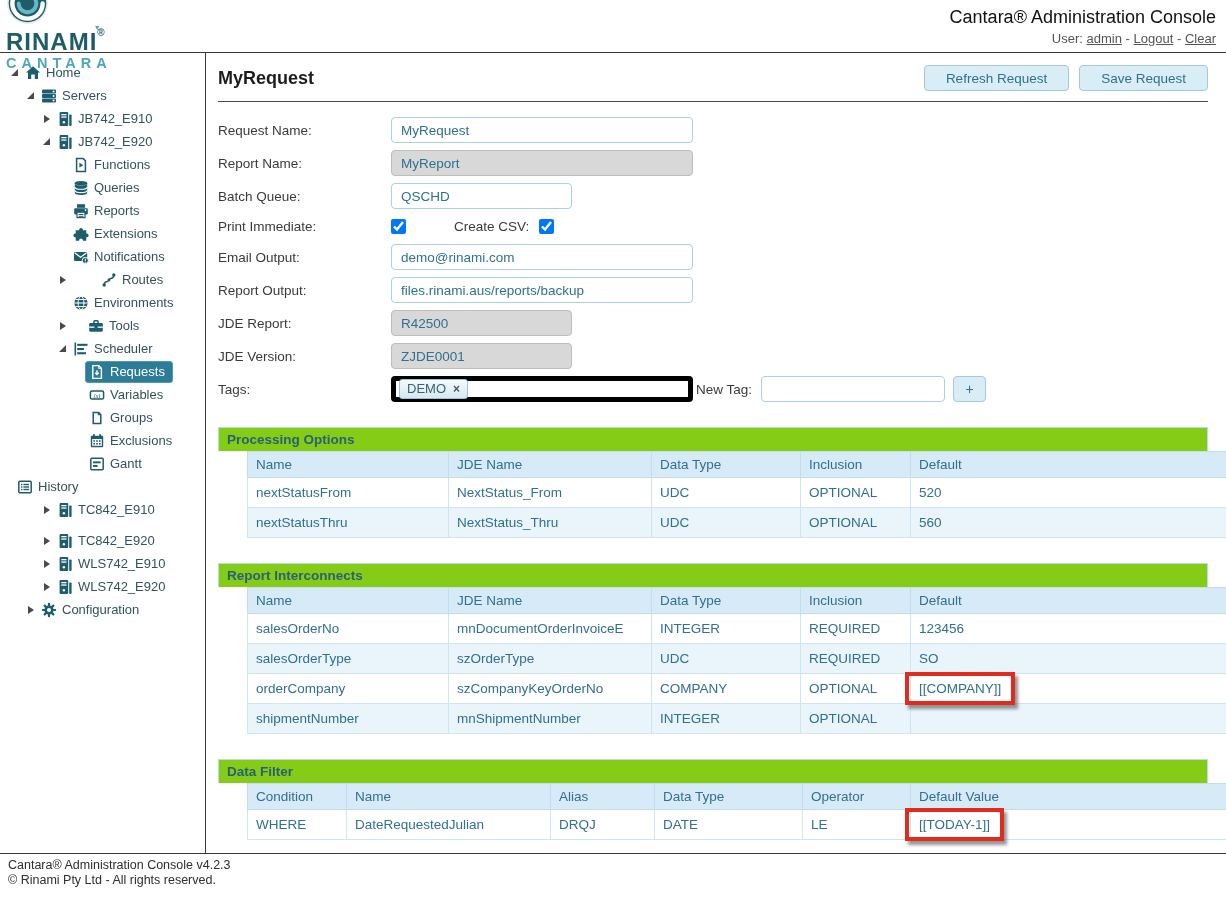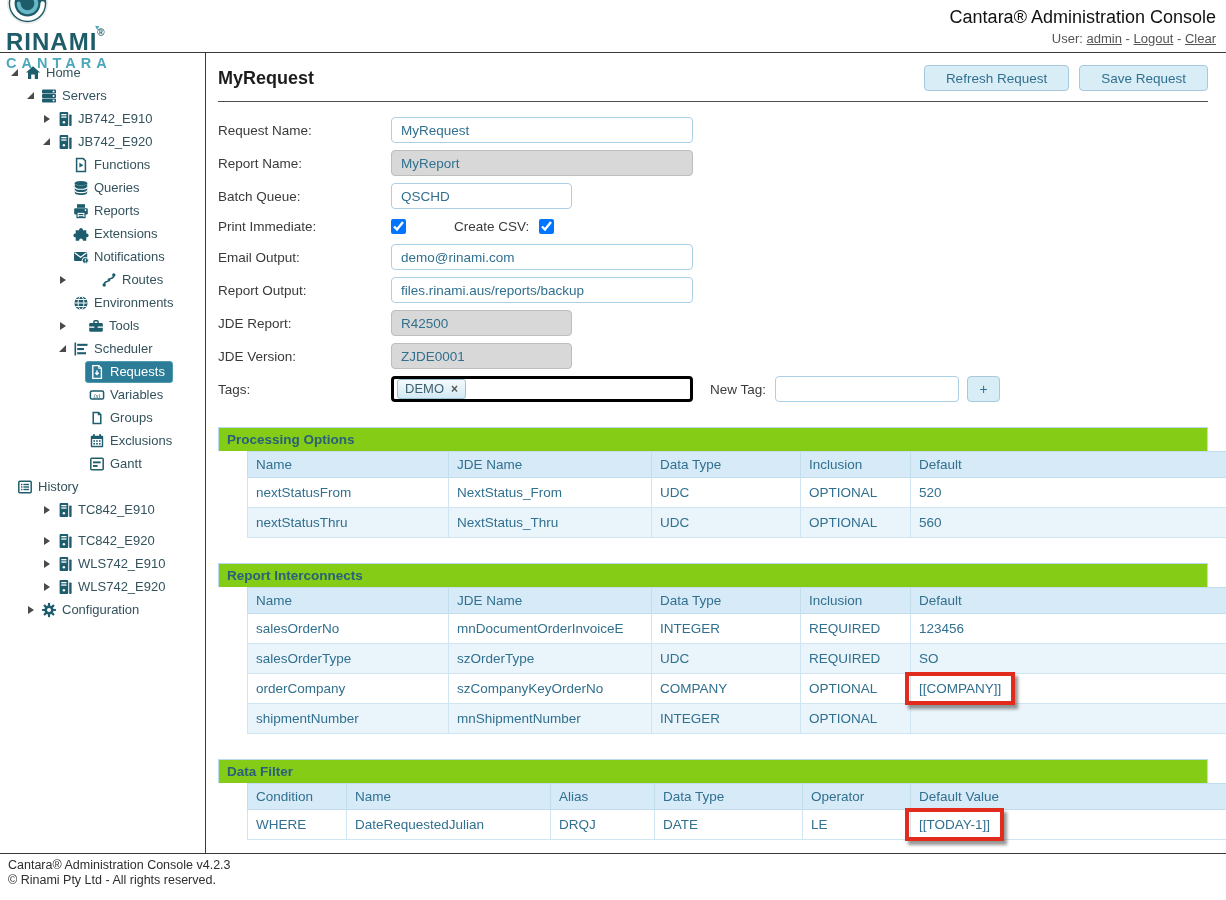--- a/index.html
+++ b/index.html
@@ -52,26 +52,26 @@
   .form { margin-top:15px; }
   .frow { display:flex; align-items:center; margin-bottom:7px; height:26px; }
   .frow.cb { height:20px; margin-bottom:8px; }
   .flabel { width:173px; flex:none; font-size:13.5px; color:#3a3a3a; }
   .txt { height:26px; border:1px solid #abcfe5; border-radius:4px; padding:3px 9px;
     font-size:13.5px; color:#31708f; font-family:inherit; background:#fff; }
   .txt.lg { width:302px; } .txt.md { width:181px; }
   .txt:disabled { background:#d8d8d8; border-color:#bdbdbd; color:#31708f; }
   .chk { width:15px; height:15px; margin:0; cursor:pointer; }
   .csv-label { font-size:13.5px; color:#3a3a3a; margin-left:48px; margin-right:10px; }
-  .tags-box { width:302px; height:26px; border:3px solid #000000; border-radius:4px; background:#fff;
+  .tags-box { width:302px; height:26px; border:5px solid #000000; border-radius:4px; background:#fff;
     display:flex; align-items:center; padding:2px 3px; cursor:text; }
   .chip { background:linear-gradient(#f4fafd,#d3e9f4); border:1px solid #9cc3d6; border-radius:3px;
     font-size:13px; color:#3f5f6e; padding:1px 7px 2px; display:flex; gap:7px; align-items:center; }
   .chip .x { color:#555; font-weight:bold; font-size:12px; cursor:pointer; }
-  .newtag-label { margin-left:17px; width:58px; font-size:13.5px; color:#3a3a3a; flex:none; }
+  .newtag-label { margin-left:3px; width:58px; font-size:13.5px; color:#3a3a3a; flex:none; }
   .txt.newtag { width:184px; margin-left:7px; }
   .add-btn { width:33px; height:26px; margin-left:8px; background:#d9edf7; border:1px solid #a6c9dd;
     border-radius:4px; color:#31708f; font-size:14px; cursor:pointer; font-family:inherit; }
 
   
   .tbl-wrap { margin-top:25px; }
   .tbl-title { background:#84cc16; border:1px solid #b9dcec; border-bottom:none;
     padding:4px 8px; font-size:13.5px; font-weight:bold; color:#2a607a; }
   table.grid { border-collapse:collapse; width:100%; table-layout:fixed; font-size:13.5px;margin-left:29px; }
   .grid th { background:#d7eaf7; color:#31708f; font-weight:normal; text-align:left;

